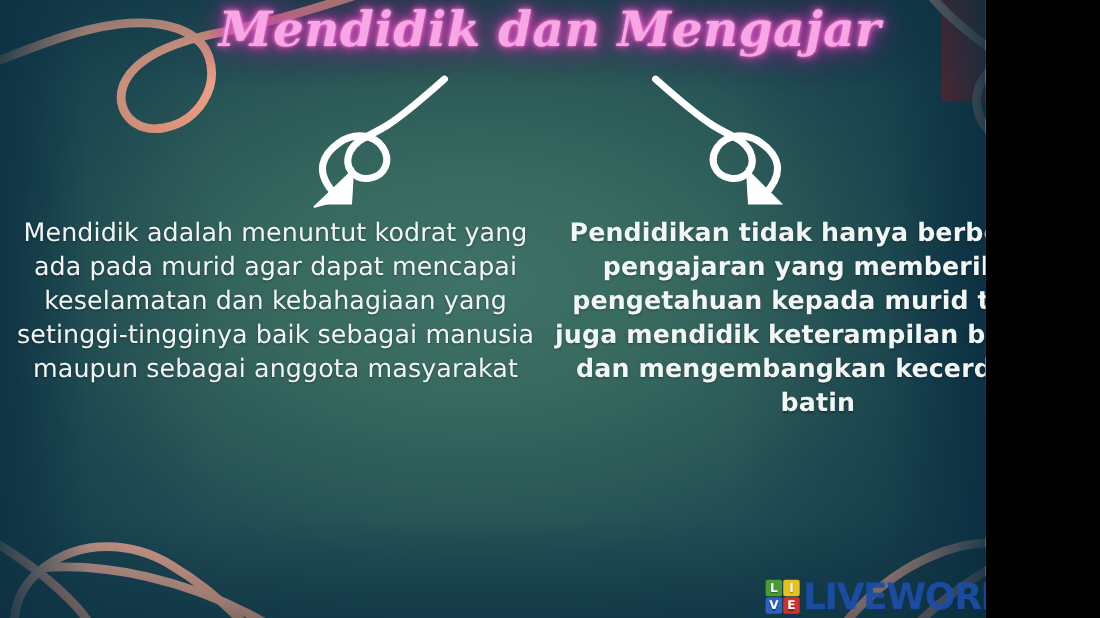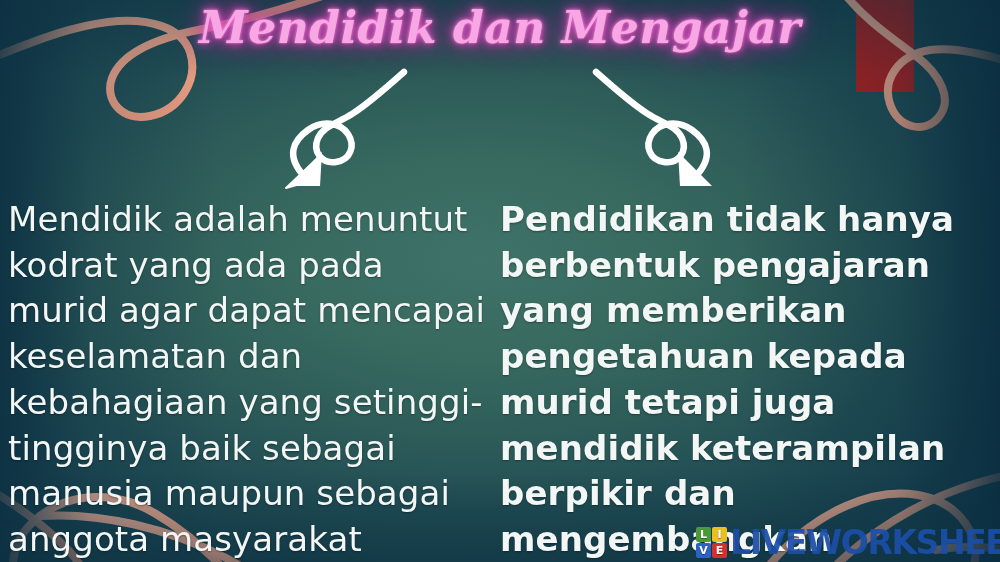--- a/index.html
+++ b/index.html
@@ -2,21 +2,21 @@
 <html><head>
 <meta charset="utf-8">
 <style>
   html, body {
     margin: 0;
     padding: 0;
     background: #000;
   }
   #slide {
     position: relative;
-    width: 1000px;
+    width: 896px;
     height: 562px;
     overflow: hidden;
     font-family: "DejaVu Sans", sans-serif;
     background:
       radial-gradient(ellipse 62% 58% at 48% 46%, #3f7268 0%, #37695f 32%, #2c5a58 58%, #214d54 78%, #1a4450 100%),
       linear-gradient(100deg, #1c4450 0%, #2b5a57 22%, #3c7067 48%, #2a5a58 76%, #16475a 100%);
   }
   
   #vignette {
     position: absolute;
@@ -55,23 +55,23 @@
        0 0 20px #c32fa6,
        0 0 34px #8e1f7d,
        1px 2px 2px rgba(40,0,35,0.55);
     white-space: nowrap;
   }
 
   
   .col {
     position: absolute;
     color: #f2f6f5;
-    font-size: 34px;
+    font-size: 23px;
     line-height: 1.345;
-    text-align: left;
+    text-align: center;
     text-shadow: 0 1px 2px rgba(0,0,0,0.35);
     letter-spacing: 0.1px;
   }
   #col-left {
     left: 8px;
     top: 197px;
     width: 485px;
   }
   #col-right {
     left: 500px;

